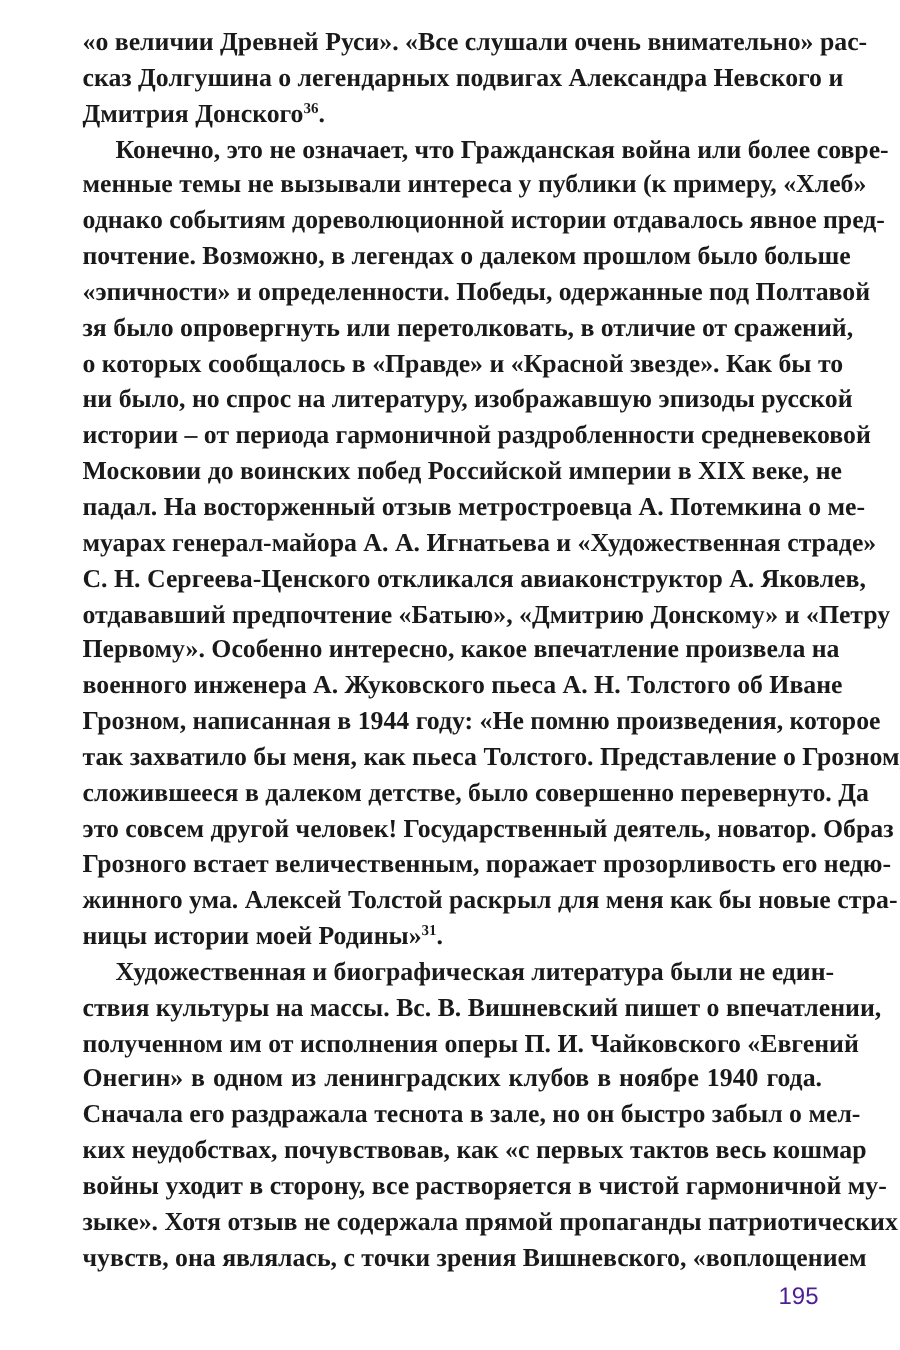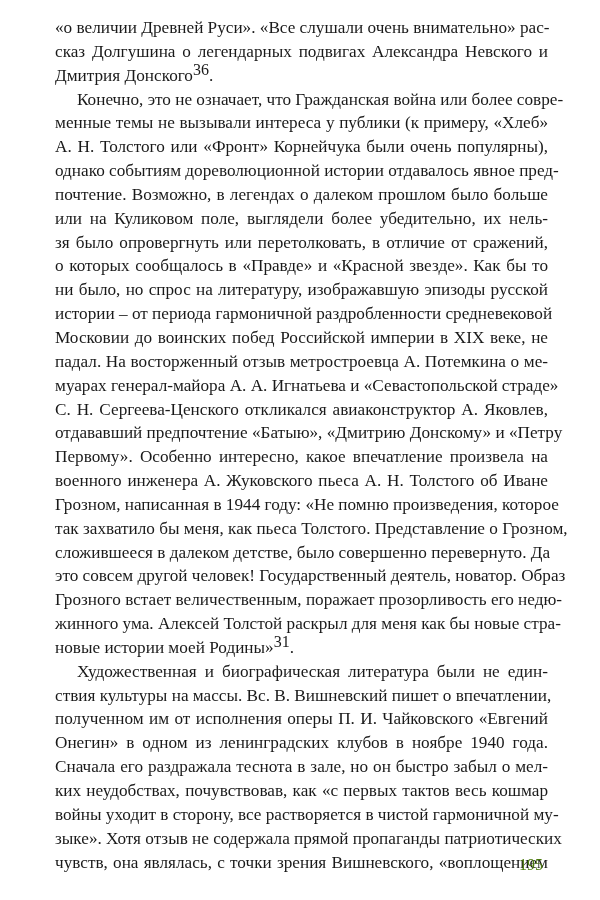--- a/index.html
+++ b/index.html
@@ -4,67 +4,66 @@
 <style>
   html, body { margin: 0; padding: 0; background: #ffffff; }
   body { width: 600px; height: 900px; position: relative; overflow: hidden; }
   .page {
     position: absolute; left: 55px; top: 16px; width: 493px;
     font-family: "Liberation Serif", "DejaVu Serif", serif;
     font-size: 17.2px; line-height: 23.85px; color: #1a1a1a;
   }
   .line {
     display: block; white-space: nowrap; height: 23.85px;
-    text-align: justify; text-align-last: justify;
+    text-align: justify; text-align-last: justify; font-weight: bold;
   }
   .line.last { text-align-last: left; }
   .line.indent { padding-left: 22px; }
-  sup { font-size: 16px; line-height: 0; vertical-align: 6px; margin-top: 12px; }
+  sup { font-size: 10px; line-height: 0; vertical-align: 6px; margin-top: 12px; }
   .page-number {
     position: absolute; left: 519px; top: 856px;
-    font-family: Liberation Serif, serif;
-    font-size: 16px; color: #4d7c0f;
+    font-family: Liberation Sans, sans-serif;
+    font-size: 16px; color: #4c1d95;
   }
 </style>
 </head>
 <body>
 
 <div class="page">
 
   <div>
     <span class="line">«о величии Древней Руси». «Все слушали очень внимательно» рас-</span>
     <span class="line">сказ Долгушина о легендарных подвигах Александра Невского и</span>
     <span class="line last"><span>Дмитрия Донского</span><sup>36</sup><span>.</span></span>
   </div>
 
   <div>
     <span class="line indent">Конечно, это не означает, что Гражданская война или более совре-</span>
     <span class="line">менные темы не вызывали интереса у публики (к примеру, «Хлеб»</span>
-    <span class="line">А. Н. Толстого или «Фронт» Корнейчука были очень популярны),</span>
     <span class="line">однако событиям дореволюционной истории отдавалось явное пред-</span>
     <span class="line">почтение. Возможно, в легендах о далеком прошлом было больше</span>
-    <span class="line">или на Куликовом поле, выглядели более убедительно, их нель-</span>
+    <span class="line">«эпичности» и определенности. Победы, одержанные под Полтавой</span>
     <span class="line">зя было опровергнуть или перетолковать, в отличие от сражений,</span>
     <span class="line">о которых сообщалось в «Правде» и «Красной звезде». Как бы то</span>
     <span class="line">ни было, но спрос на литературу, изображавшую эпизоды русской</span>
     <span class="line">истории – от периода гармоничной раздробленности средневековой</span>
     <span class="line">Московии до воинских побед Российской империи в XIX веке, не</span>
     <span class="line">падал. На восторженный отзыв метростроевца А. Потемкина о ме-</span>
-    <span class="line">муарах генерал-майора А. А. Игнатьева и «Севастопольской страде»</span>
+    <span class="line">муарах генерал-майора А. А. Игнатьева и «Художественная страде»</span>
     <span class="line">С. Н. Сергеева-Ценского откликался авиаконструктор А. Яковлев,</span>
     <span class="line">отдававший предпочтение «Батыю», «Дмитрию Донскому» и «Петру</span>
     <span class="line">Первому». Особенно интересно, какое впечатление произвела на</span>
     <span class="line">военного инженера А. Жуковского пьеса А. Н. Толстого об Иване</span>
     <span class="line">Грозном, написанная в 1944 году: «Не помню произведения, которое</span>
     <span class="line">так захватило бы меня, как пьеса Толстого. Представление о Грозном,</span>
     <span class="line">сложившееся в далеком детстве, было совершенно перевернуто. Да</span>
     <span class="line">это совсем другой человек! Государственный деятель, новатор. Образ</span>
     <span class="line">Грозного встает величественным, поражает прозорливость его недю-</span>
     <span class="line">жинного ума. Алексей Толстой раскрыл для меня как бы новые стра-</span>
-    <span class="line last"><span>новые истории моей Родины»</span><sup>31</sup><span>.</span></span>
+    <span class="line last"><span>ницы истории моей Родины»</span><sup>31</sup><span>.</span></span>
   </div>
 
   <div>
     <span class="line indent">Художественная и биографическая литература были не един-</span>
     <span class="line">ствия культуры на массы. Вс. В. Вишневский пишет о впечатлении,</span>
     <span class="line">полученном им от исполнения оперы П. И. Чайковского «Евгений</span>
     <span class="line">Онегин» в одном из ленинградских клубов в ноябре 1940 года.</span>
     <span class="line">Сначала его раздражала теснота в зале, но он быстро забыл о мел-</span>
     <span class="line">ких неудобствах, почувствовав, как «с первых тактов весь кошмар</span>
     <span class="line">войны уходит в сторону, все растворяется в чистой гармоничной му-</span>

